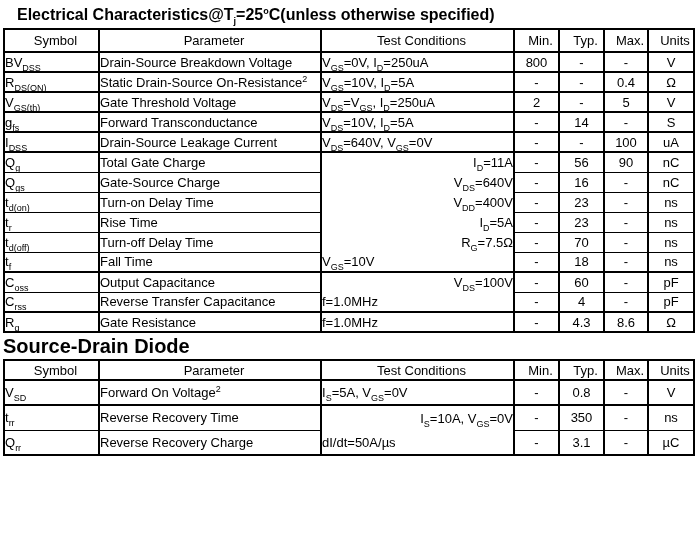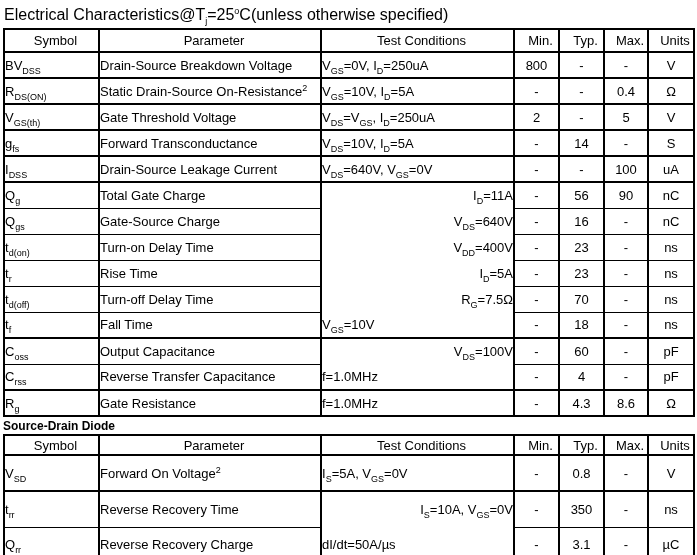--- a/index.html
+++ b/index.html
@@ -4,27 +4,27 @@
 <style>
   html,body{margin:0;padding:0;background:#ffffff;}
   body{
     width:697px;height:555px;overflow:hidden;
     font-family:"Liberation Sans", sans-serif;
     color:#000;
     -webkit-font-smoothing:antialiased;
   }
   .page{padding:0 0 0 3px;}
   .doc-title{
-    font-size:16px;font-weight:normal;
-    margin:6px 0 4px 1px;
+    font-size:16px;font-weight:bold;
+    margin:6px 0 4px 14px;
     letter-spacing:0;
     white-space:nowrap;
   }
   .section-title{
-    font-size:12px;font-weight:bold;
+    font-size:20px;font-weight:bold;
     margin:2px 15px 1px 0;
     white-space:nowrap;
   }
   table.spec{
     border-collapse:collapse;
     table-layout:fixed;
     width:690px;
   }
   table.spec{border:2px solid #000;}
   .spec th,.spec td{
@@ -35,23 +35,23 @@
     font-size:13px;
     font-weight:normal;
     vertical-align:middle;
     overflow:hidden;
     white-space:nowrap;
   }
   .spec th{border-bottom-width:2px;text-align:center;padding-left:8px;}
   .spec tr.group-end td{border-bottom-width:2px;}
   .spec tr.group-mid td.c-tc{border-bottom-style:hidden;text-align:right;}
   #t1 thead tr{height:23px;}
-  #t1 tbody tr{height:26px;}
+  #t1 tbody tr{height:20px;}
   #t2 thead tr{height:20px;}
-  #t2 tbody tr{height:36px;}
+  #t2 tbody tr{height:25px;}
   .c-sym{text-align:left;padding-left:3px;}
   .c-param{text-align:left;padding-left:4px;}
   .c-tc{text-align:left;padding-left:3px;}
   .c-num,.c-units{text-align:center;}
   sub{font-size:9px;line-height:0;}
   sup{font-size:9px;line-height:0;}
 </style>
 </head>
 <body>
 

